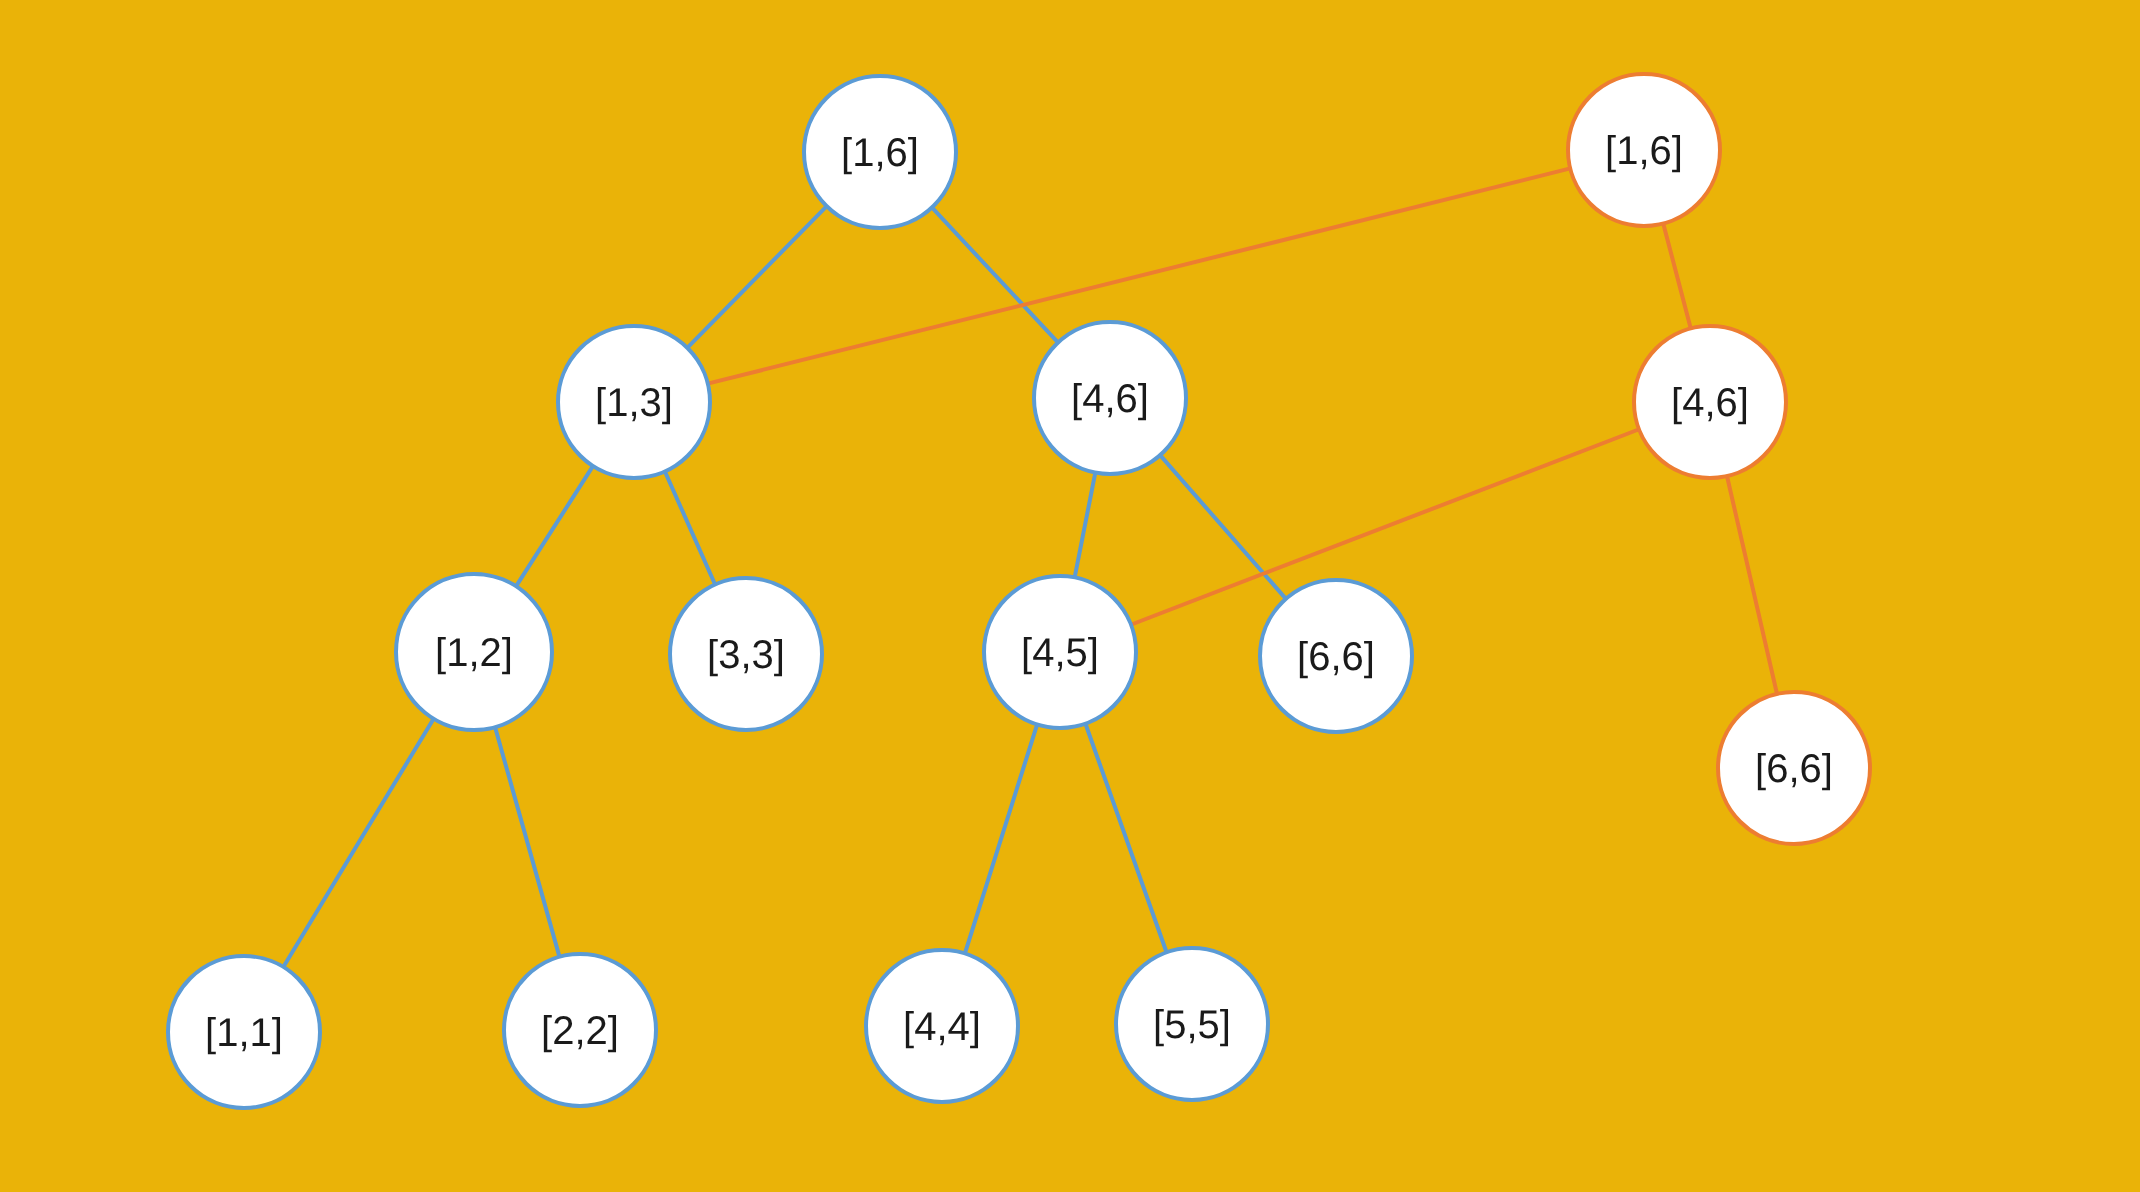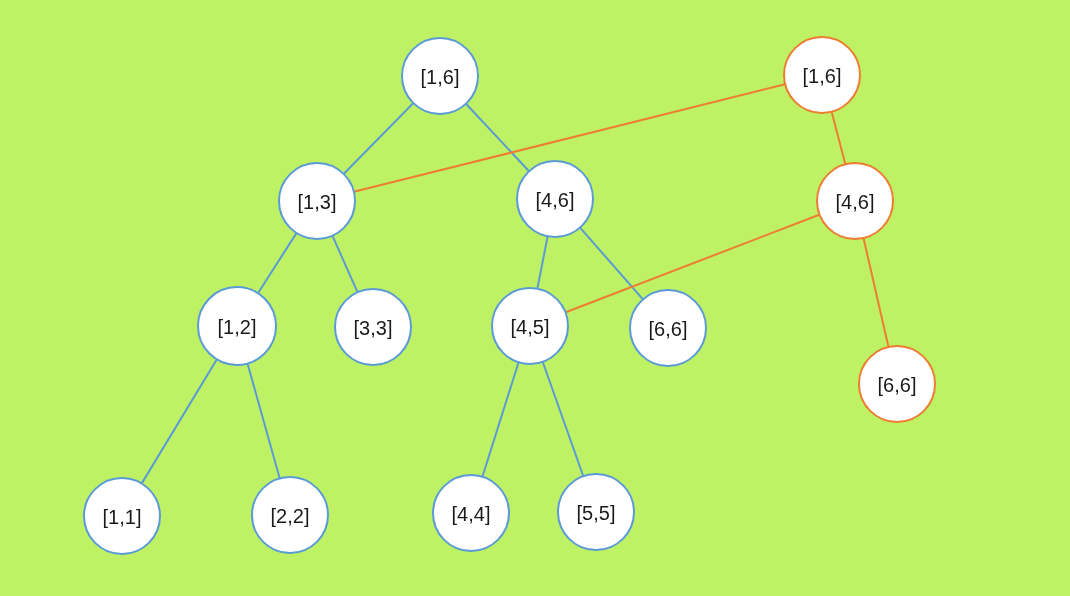--- a/index.html
+++ b/index.html
@@ -8,21 +8,21 @@
     padding: 0;
     background: #ffffff;
   }
   body {
     font-family: "Liberation Sans", sans-serif;
   }
   #diagram-canvas {
     position: relative;
     width: 1070px;
     height: 596px;
-    background: #bef264;
+    background: #eab308;
     overflow: hidden;
   }
   #diagram-svg {
     position: absolute;
     top: 0;
     left: 0;
     width: 1070px;
     height: 596px;
   }
   .node-circle {

